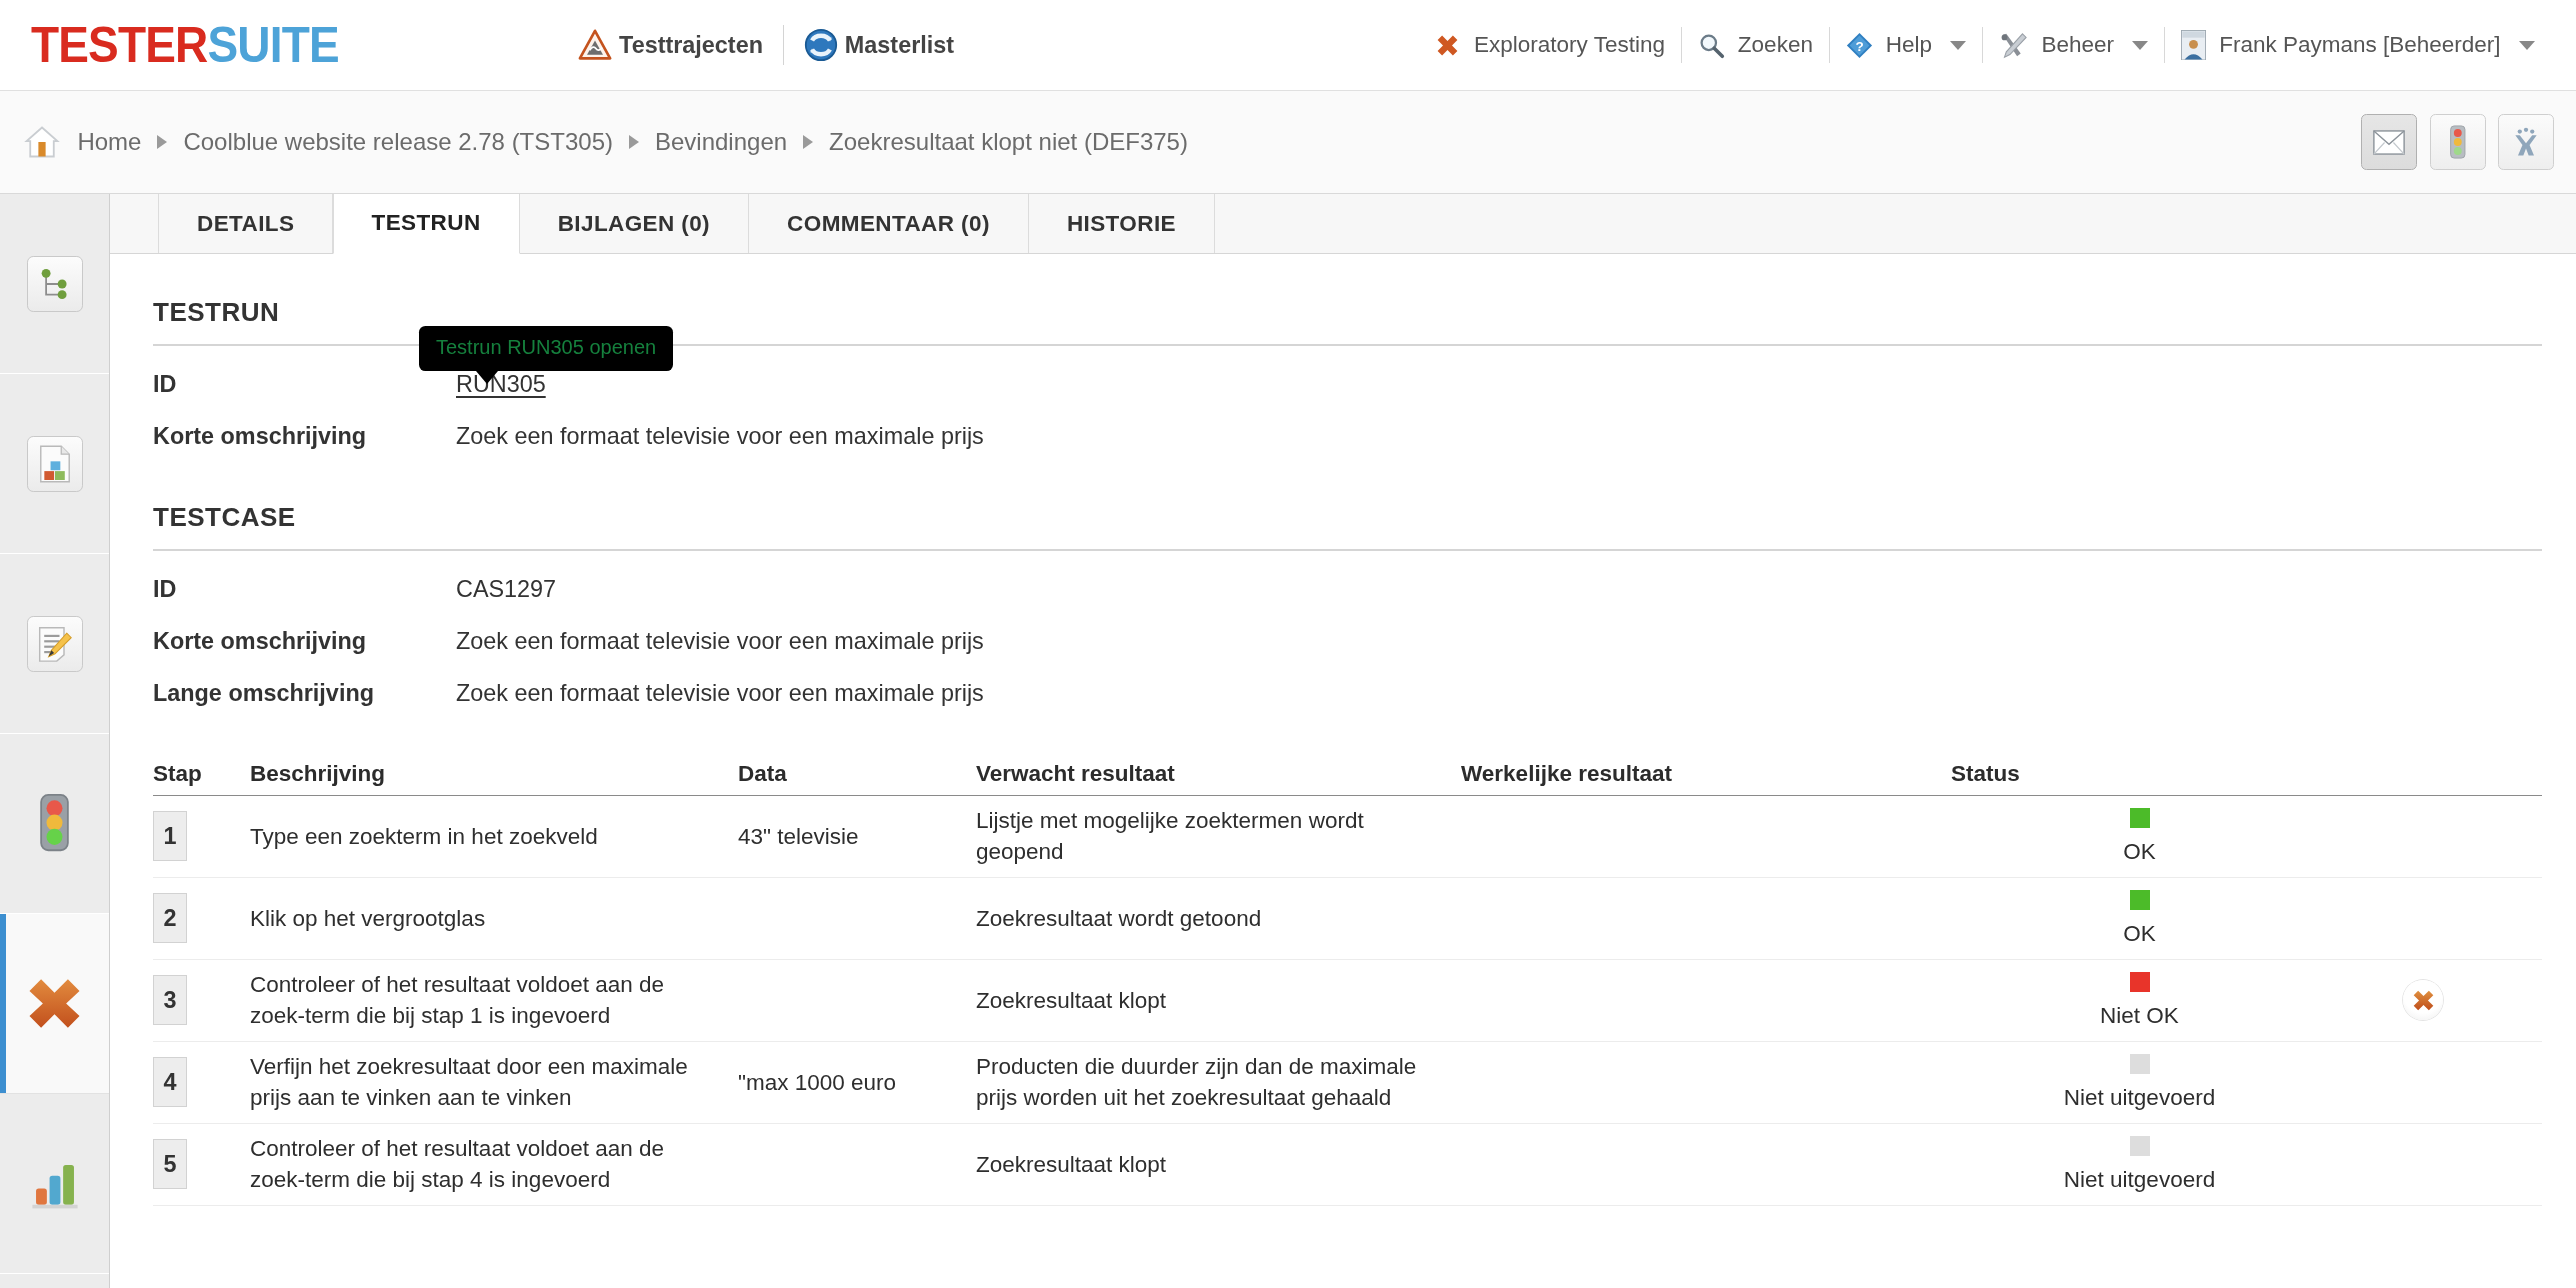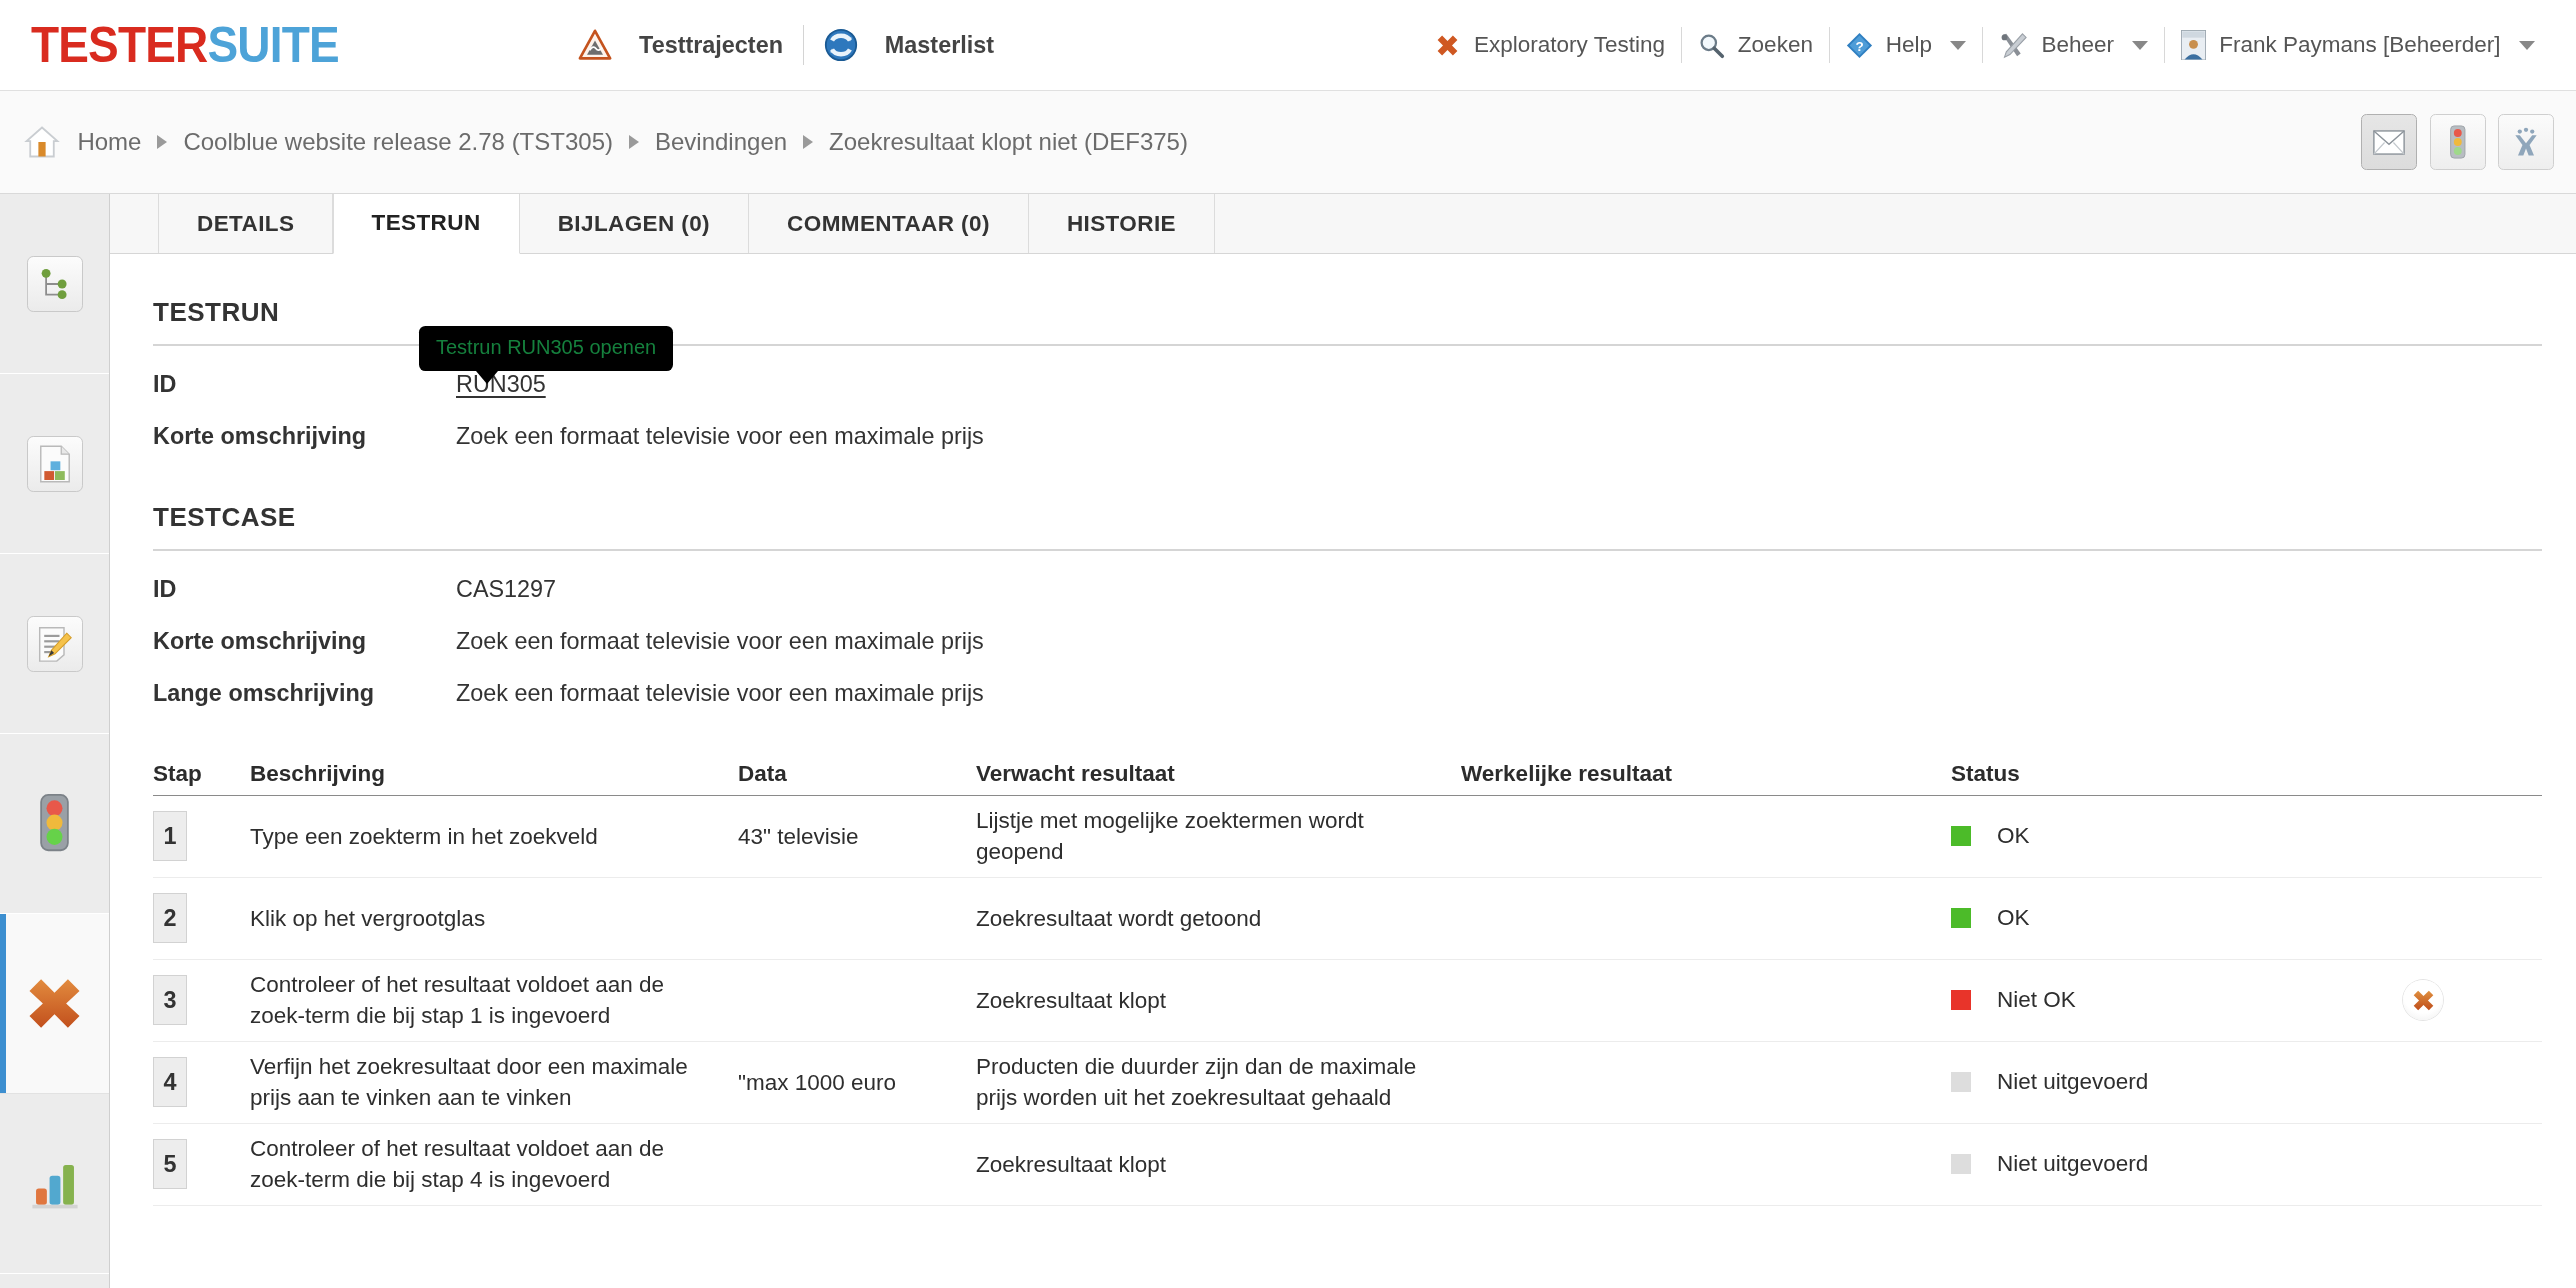--- a/index.html
+++ b/index.html
@@ -26,21 +26,21 @@
     font-stretch: condensed;
     transform: scaleX(0.92);
     transform-origin: left center;
     white-space: nowrap;
   }
   .logo .t1 { color: #d92b1f; }
   .logo .t2 { color: #4da3d8; }
 
   .topnav { display: flex; align-items: center; margin-left: 193px; }
   .topnav-item {
-    display: flex; align-items: center; gap: 27px;
+    display: flex; align-items: center; gap: 7px;
     font-size: 23.4px; color: #444; font-weight: bold;
     padding: 0 20px; cursor: pointer; white-space: nowrap;
   }
   .topnav-sep { width: 0.9px; height: 40px; background: #d4d4d4; }
 
   .topright {
     position: absolute; right: 25px; top: 0; height: 90px;
     display: flex; align-items: center;
   }
   .tr-item {
@@ -228,21 +228,21 @@
   }
   .stepbox {
     width: 34px; height: 50px;
     background: #ededed;
     border: 0.9px solid #d2d2d2;
     display: flex; align-items: center; justify-content: center;
     font-size: 23.4px; font-weight: bold; color: #333;
   }
   .td { font-size: 22.5px; color: #2e2e2e; line-height: 1.38; padding-right: 21.6px; }
 
-  .statcell { display: flex; align-items: center; gap: 26px; }
+  .statcell { display: flex; align-items: center; gap: 11px; flex-direction: column; }
   .swatch { width: 20px; height: 20px; flex: none; }
   .stat-label { font-size: 22.5px; color: #2e2e2e; }
 
   .rowaction { display: flex; align-items: center; }
   .xbtn {
     width: 40px; height: 40px; border-radius: 50%;
     background: radial-gradient(circle at 50% 35%, #ffffff 58%, #ededed 100%);
     box-shadow: 0 0 0 0.9px #e3e3e3;
     display: flex; align-items: center; justify-content: center;
     cursor: pointer;

